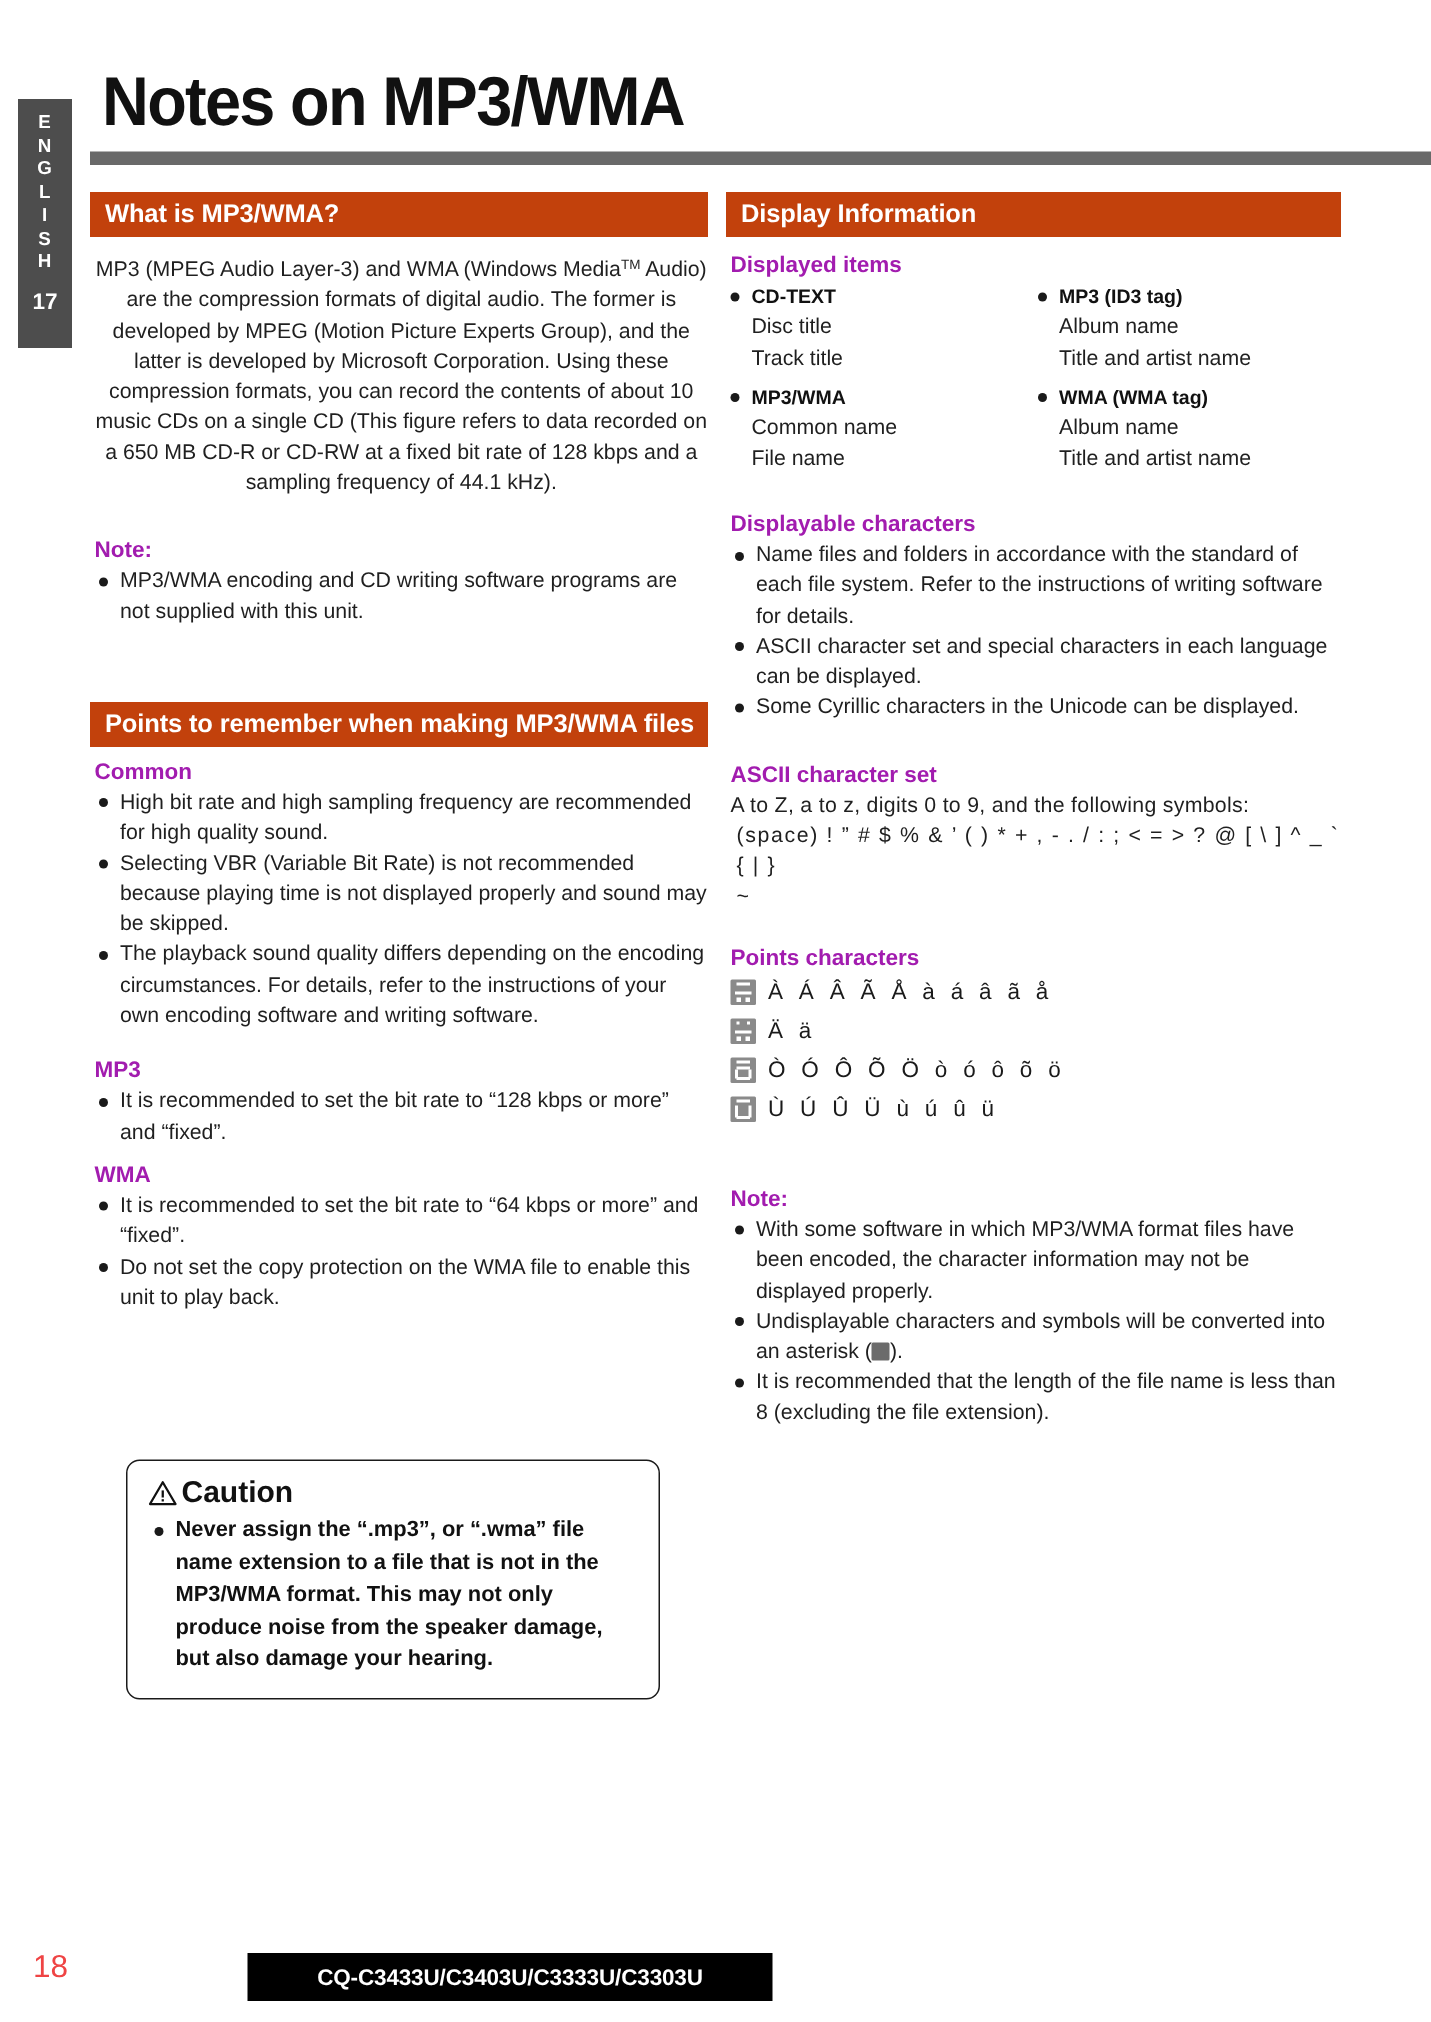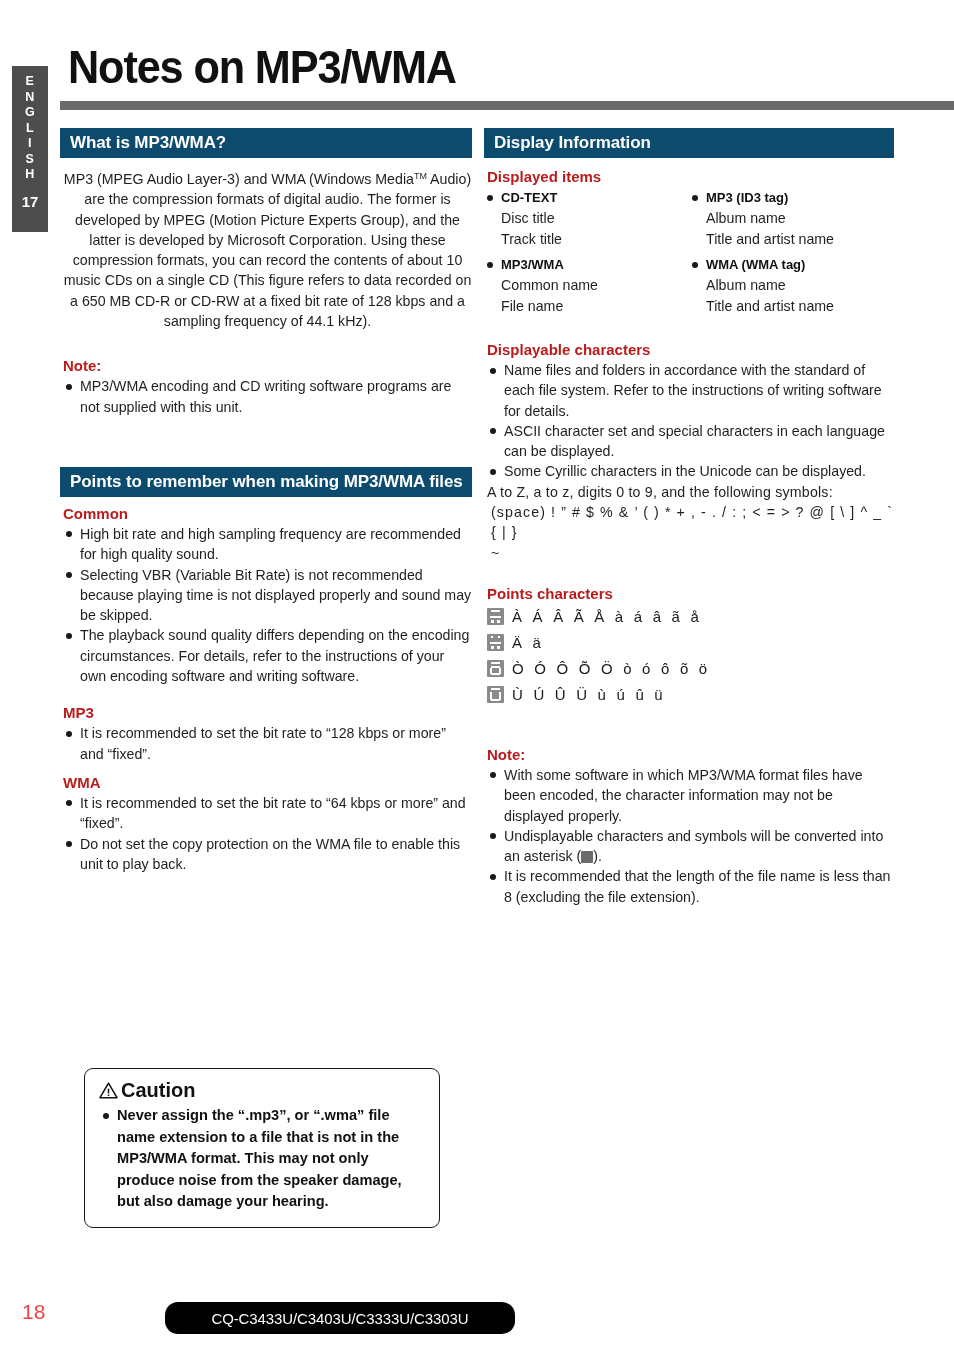--- a/index.html
+++ b/index.html
@@ -83,21 +83,21 @@
   }
   .col-right {
     position: absolute;
     left: 484px;
     top: 128px;
     width: 410px;
   }
 
   
   .sect-bar {
-    background: #0c4a6e;
+    background: #c2410c;
     color: #ffffff;
     font-size: 17px;
     font-weight: bold;
     padding: 5px 0 5px 10px;
     box-sizing: border-box;
     line-height: 20px;
     letter-spacing: -.1px;
   }
 
   
@@ -105,21 +105,21 @@
     font-size: 14.2px;
     line-height: 20.3px;
     margin: 8px 0 0 3px;
     color: #1f1f1f;
     text-align: center;
   }
   .sub-head {
     font-size: 15px;
     font-weight: bold;
     margin: 18px 0 2px 3px;
-    color: #b91c1c;
+    color: #a21caf;
   }
   .sub-head.tight { margin-top: 10px; }
 
   ul.bl {
     list-style: none;
     margin: 1px 0 0 0;
     padding: 0 0 0 3px;
   }
   ul.bl li {
     position: relative;
@@ -216,21 +216,21 @@
     margin-left: 3px;
     color: #1f1f1f;
     letter-spacing: .2px;
   }
   .ascii-line.symbols { letter-spacing: 1.1px; padding-left: 4px; }
 
   
   .caution-box {
     position: absolute;
     left: 84px;
-    top: 1068px;
+    top: 973px;
     width: 356px;
     border: 1.6px solid #1a1a1a;
     border-radius: 9px;
     box-sizing: border-box;
     padding: 10px 14px 14px 14px;
     background: #ffffff;
   }
   .caution-title {
     display: flex;
     align-items: center;
@@ -266,26 +266,25 @@
   }
   .footer-model {
     position: absolute;
     left: 165px;
     top: 1302px;
     width: 350px;
     height: 32px;
     background: #000000;
     color: #ffffff;
     font-size: 15px;
-    font-weight: normal;
+    font-weight: bold;
     display: flex;
     align-items: center;
     justify-content: center;
     letter-spacing: -.1px;
-    border-radius: 13px;
   }
 
   .tm { font-size: 9px; vertical-align: 5px; }
 </style>
 </head>
 <body>
 
 <div class="page">
 
   <div class="lang-tab">
@@ -360,20 +359,21 @@
       </div>
     </div>
 
     <div class="sub-head" style="margin-top:24px">Displayable characters</div>
     <ul class="bl">
       <li>Name files and folders in accordance with the standard of each file system. Refer to the instructions of writing software for details.</li>
       <li>ASCII character set and special characters in each language can be displayed.</li>
       <li>Some Cyrillic characters in the Unicode can be displayed.</li>
     </ul>
 
+    <div class="sub-head" style="margin-top:26px">ASCII character set</div>
     <div class="ascii-line">A to Z, a to z, digits 0 to 9, and the following symbols:</div>
     <div class="ascii-line symbols">(space) ! ” # $ % &amp; ’ ( )  * + , - . / : ; &lt; = &gt; ? @ [ \ ] ^ _ ` { | }</div>
     <div class="ascii-line symbols">~</div>
 
     <div class="sub-head" style="margin-top:22px">Points characters</div>
 
     <div class="spec-row">
       <span class="lcd-icon">
         <i class="seg" style="left:4px;top:2px;width:9px;height:2px"></i>
         <i class="seg" style="left:3px;top:8px;width:11px;height:2px"></i>

